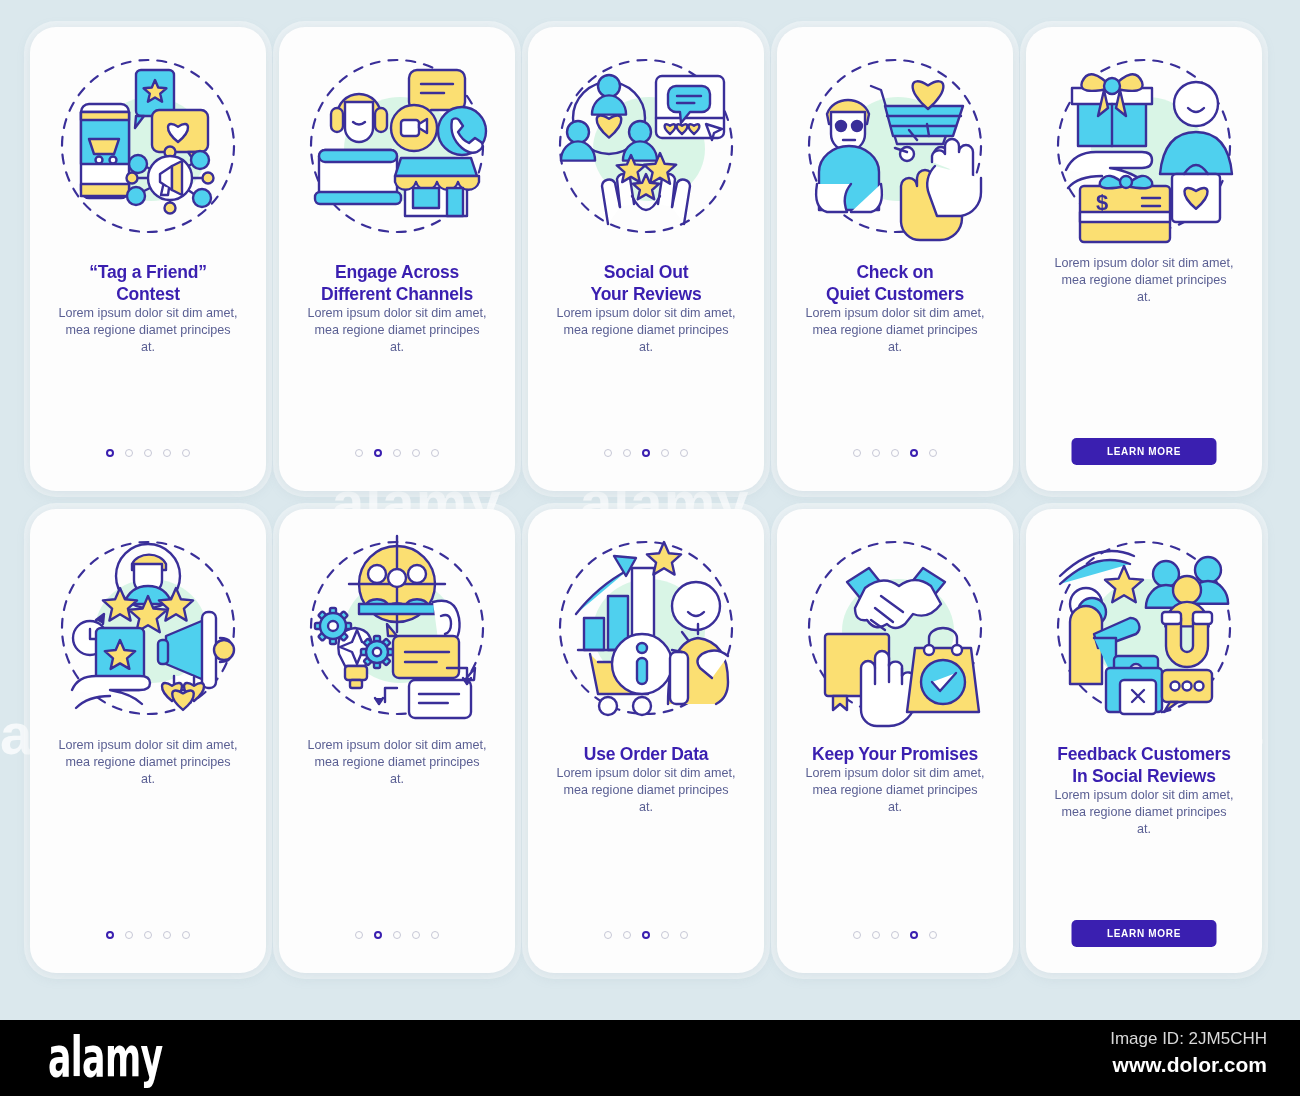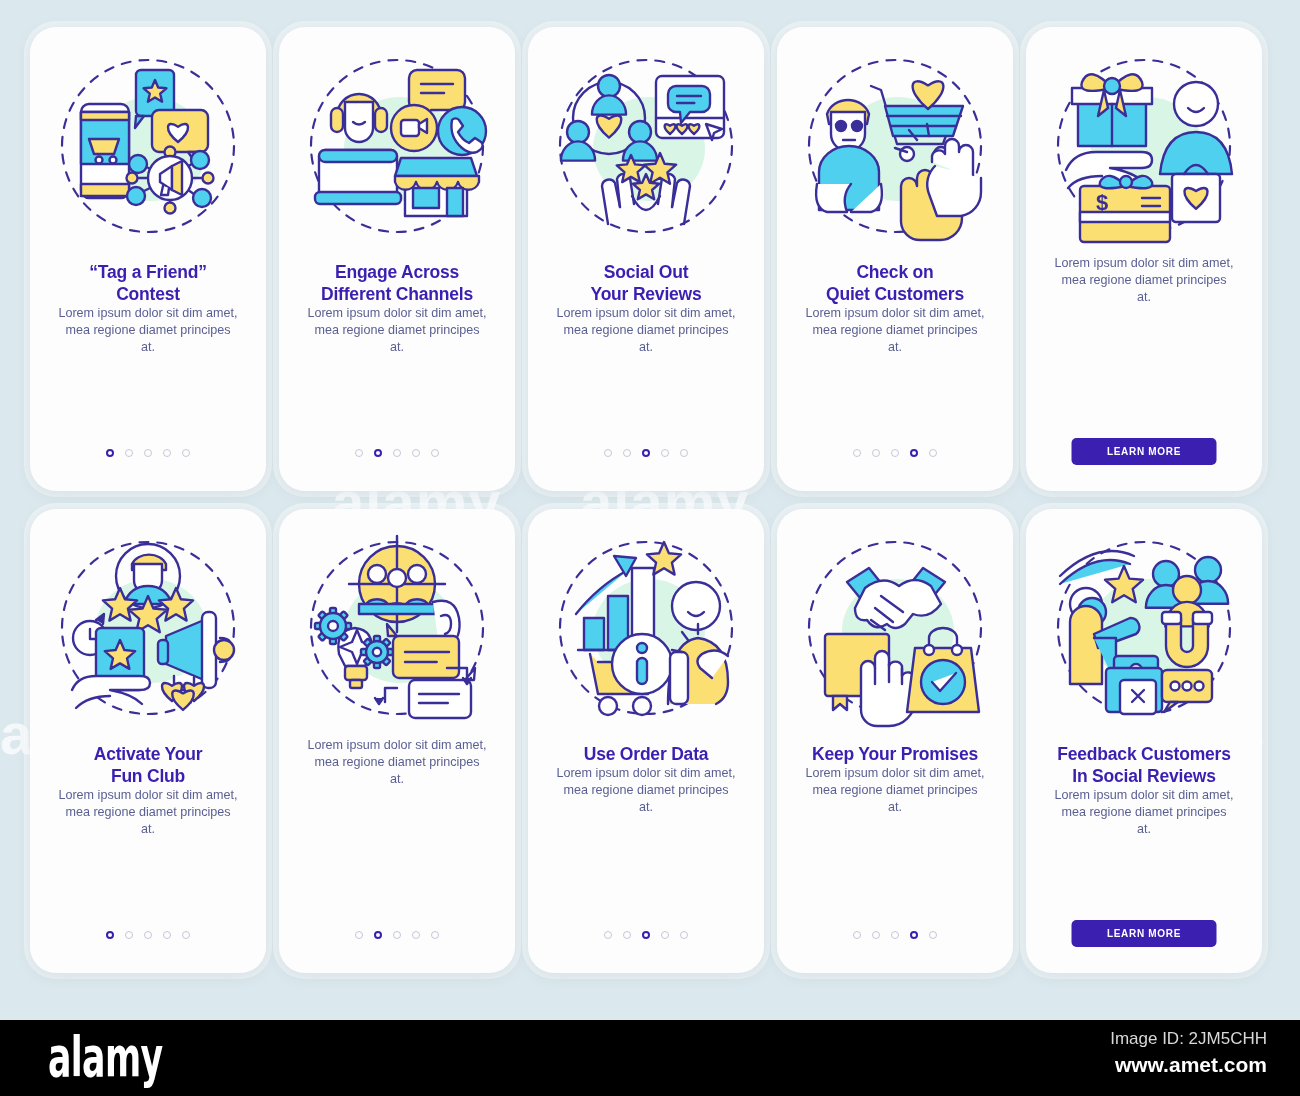--- a/index.html
+++ b/index.html
@@ -413,24 +413,20 @@
             <rect x="110" y="112" width="10" height="24" rx="4" stroke="#3a2f99" stroke-width="2.4" stroke-linejoin="round" stroke-linecap="round" fill="#4fd0ee"></rect>
             <path d="M126,148 v14 h20 v-14" stroke="#3a2f99" stroke-width="2.4" stroke-linejoin="round" stroke-linecap="round" fill="#fff"></path>
             <path d="M172,110 q8,0 10,4" stroke="#3a2f99" stroke-width="2.4" stroke-linejoin="round" stroke-linecap="round" fill="none"></path>
             <path d="M172,122 h12" stroke="#3a2f99" stroke-width="2.4" stroke-linejoin="round" stroke-linecap="round" fill="none"></path>
             <path d="M172,134 q8,0 10,-4" stroke="#3a2f99" stroke-width="2.4" stroke-linejoin="round" stroke-linecap="round" fill="none"></path>
             <circle cx="176" cy="122" r="10" stroke="#3a2f99" stroke-width="2.4" stroke-linejoin="round" stroke-linecap="round" fill="#fbdf72"></circle>
             <path d="M124,173.05 C109.7,161.35 111.65,149.65 124,157.71 C136.35,149.65 138.3,161.35 124,173.05 Z" stroke="#3a2f99" stroke-width="2.4" stroke-linejoin="round" stroke-linecap="round" fill="#fbdf72"></path>
             <path d="M146,173.05 C131.7,161.35 133.65,149.65 146,157.71 C158.35,149.65 160.3,161.35 146,173.05 Z" stroke="#3a2f99" stroke-width="2.4" stroke-linejoin="round" stroke-linecap="round" fill="#fbdf72"></path>
             <path d="M135,181.9 C119.6,169.3 121.7,156.7 135,165.38 C148.3,156.7 150.4,169.3 135,181.9 Z" stroke="#3a2f99" stroke-width="2.4" stroke-linejoin="round" stroke-linecap="round" fill="#fbdf72"></path>
           </svg>
-        </div>
-        <div class="card-title">
-          <div>Activate Your</div>
-          <div>Fun Club</div>
         </div>
         <div class="card-body">Lorem ipsum dolor sit dim amet, mea regione diamet principes at.</div>
         <div class="dots">
           <span class="dot active"></span>
           <span class="dot"></span>
           <span class="dot"></span>
           <span class="dot"></span>
           <span class="dot"></span>
         </div>
       </div>
@@ -617,14 +613,14 @@
         </div>
         <div class="card-body">Lorem ipsum dolor sit dim amet, mea regione diamet principes at.</div>
         <button class="learn-btn">LEARN MORE</button>
       </div>
     </div>
 </div>
 
 <div id="footer">
   <div class="logo">alamy</div>
   <div class="img-id">Image ID: 2JM5CHH</div>
-  <div class="site">www.amet.com</div>
+  <div class="site">www.dolor.com</div>
 </div>
 
 </body></html>

